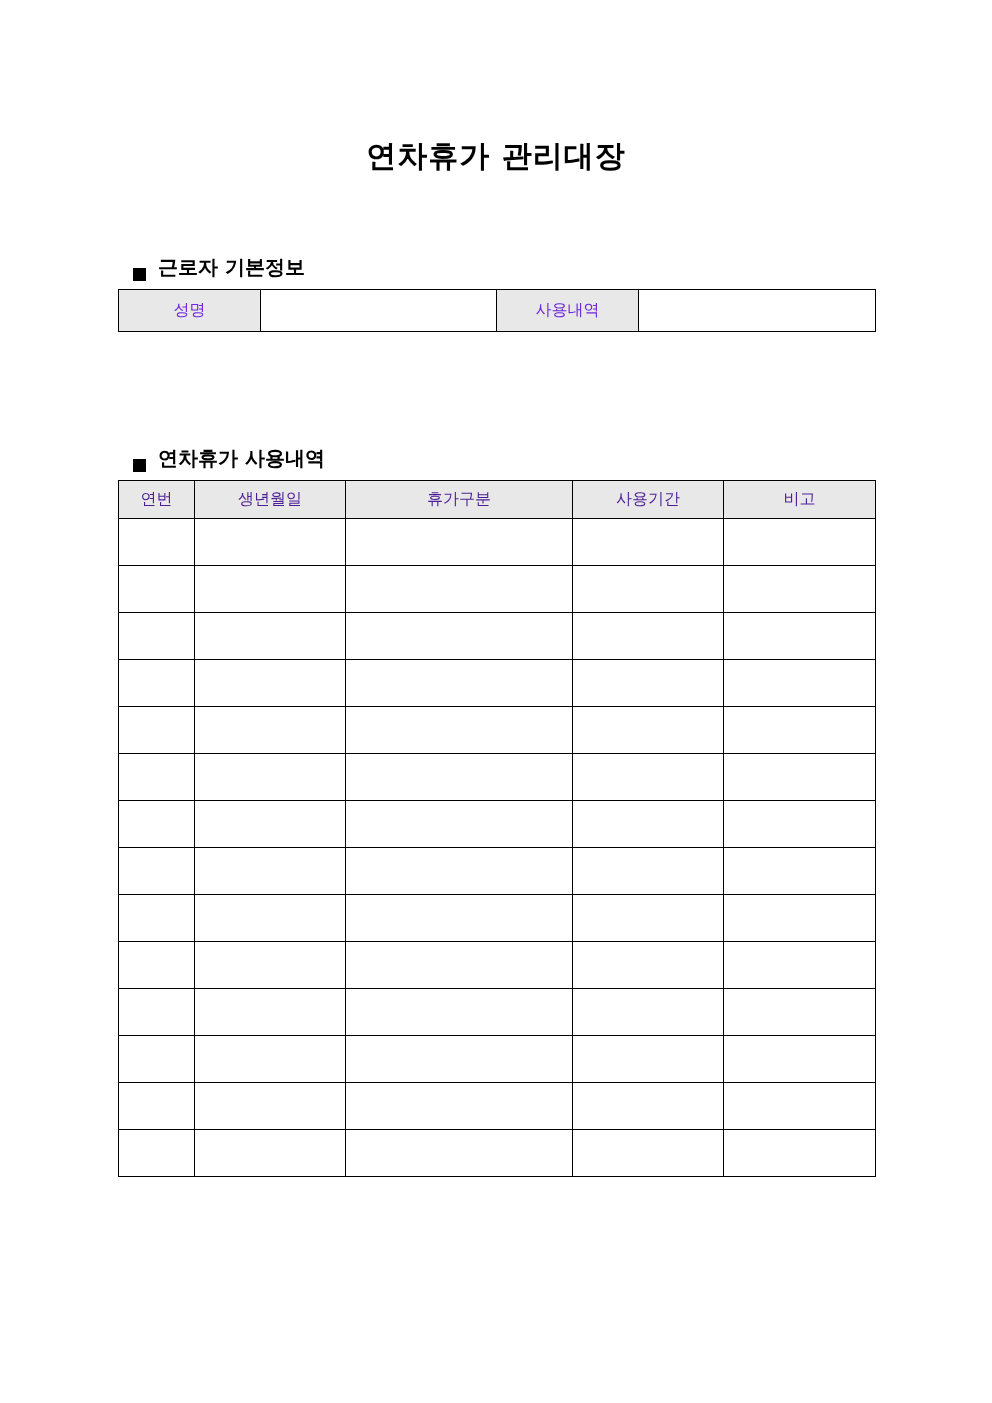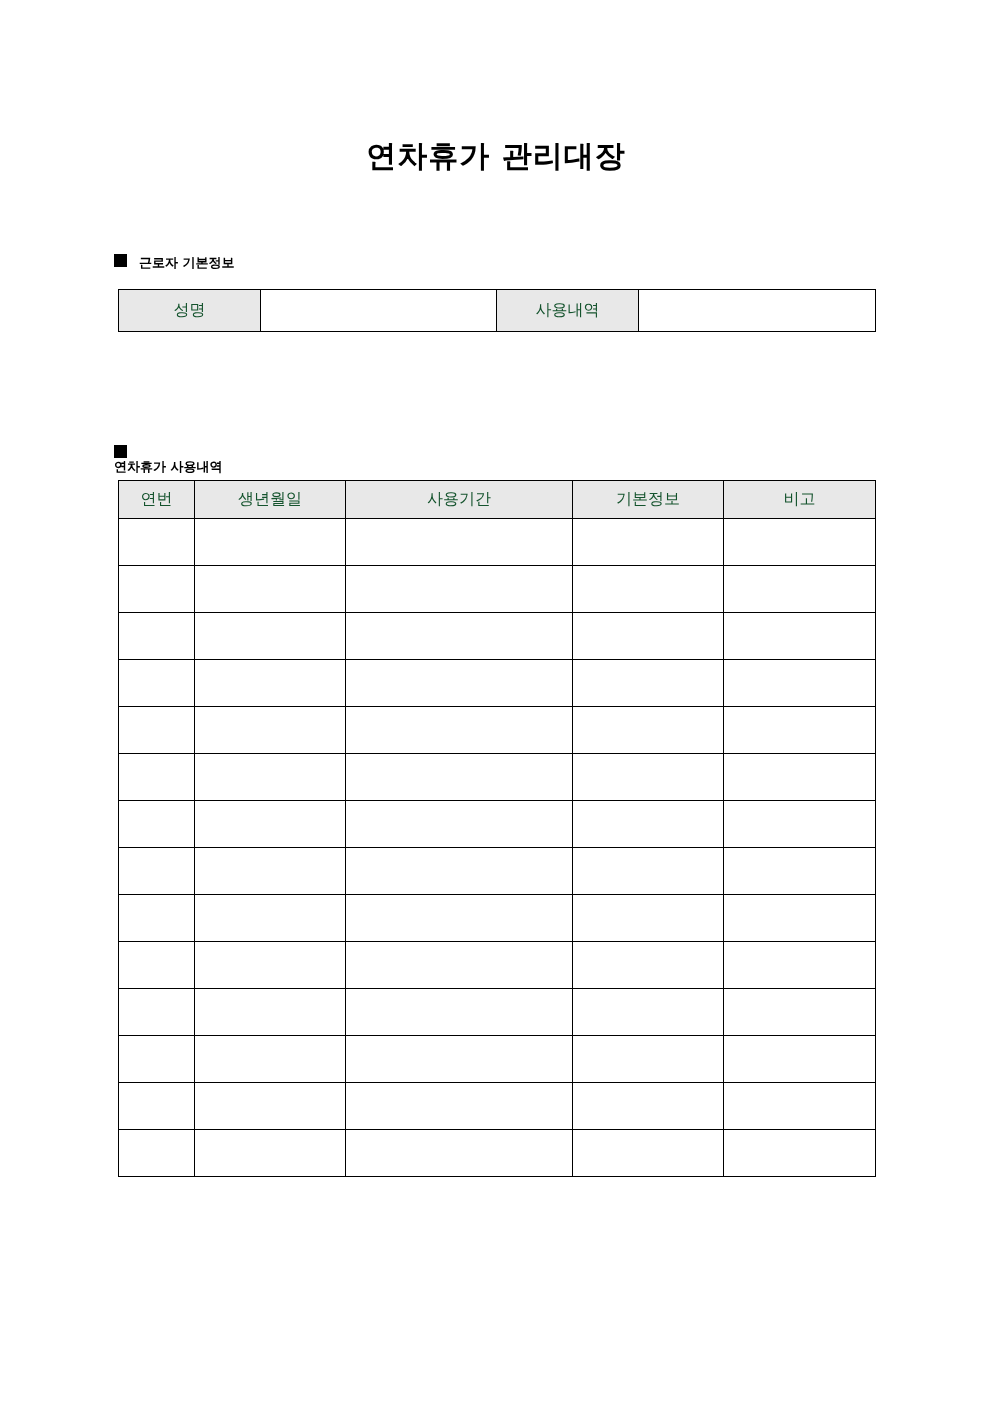--- a/index.html
+++ b/index.html
@@ -1,26 +1,26 @@
 <!DOCTYPE html>
 <html><head>
 <meta charset="utf-8">
 <style>
   html, body { margin: 0; padding: 0; background: #ffffff; }
   body { width: 992px; height: 1403px; position: relative; font-family: "DejaVu Sans", "Liberation Sans", sans-serif; color: #000; }
   .title { position: absolute; top: 136px; left: 0; width: 992px; text-align: center; font-size: 30px; font-weight: bold; letter-spacing: 1px; }
-  .section-heading { position: absolute; left: 114px; font-size: 13px; font-weight: bold; display: flex; align-items: flex-start; }
+  .section-heading { position: absolute; left: 133px; font-size: 20px; font-weight: bold; display: flex; align-items: flex-end; }
   .section-heading .square { display: inline-block; width: 13px; height: 13px; background: #000; margin-right: 12px; }
   table { position: absolute; border-collapse: collapse; table-layout: fixed; }
   td, th { border: 1.5px solid #000; padding: 0; text-align: center; vertical-align: middle; font-size: 16px; font-weight: normal; }
-  .label { background: #e8e8e8; color: #14532d; }
+  .label { background: #e8e8e8; color: #6d28d9; }
   #info-table { left: 118px; top: 289px; width: 757px; }
   #info-table td { height: 41px; }
   #usage-table { left: 118px; top: 480px; width: 757px; }
-  #usage-table th { background: #e8e8e8; height: 37px; color: #14532d; margin-left: 20px; }
+  #usage-table th { background: #e8e8e8; height: 37px; color: #4c1d95; margin-left: 20px; }
   #usage-table td { height: 46px; }
 </style>
 </head>
 <body>
 
 <div class="title">연차휴가 관리대장</div>
 
 <div class="section-heading" style="top:254px;">
   <span class="square"></span>
   <span>근로자 기본정보</span>
@@ -36,39 +36,39 @@
   <tbody>
       <tr>
     <td class="label">성명</td>
     <td></td>
     <td class="label">사용내역</td>
     <td></td>
   </tr>
 </tbody>
   </table>
 
-<div class="section-heading" style="top:445px;flex-direction:column;">
+<div class="section-heading" style="top:445px;">
   <span class="square"></span>
   <span>연차휴가 사용내역</span>
 </div>
 
 <table id="usage-table">
   <colgroup>
     <col style="width:76px">
       <col style="width:151px">
       <col style="width:227px">
       <col style="width:151px">
       <col style="width:152px">
   </colgroup>
   <thead>
     <tr>
       <th>연번</th>
       <th>생년월일</th>
+      <th>휴가구분</th>
       <th>사용기간</th>
-      <th>기본정보</th>
       <th>비고</th>
     </tr>
   </thead>
   <tbody id="usage-body">
       <tr>
         <td></td>
         <td></td>
         <td></td>
         <td></td>
         <td></td>

